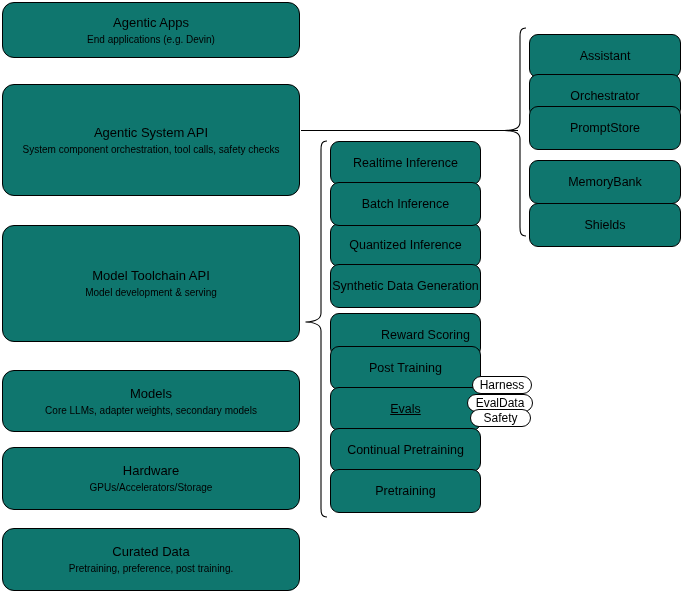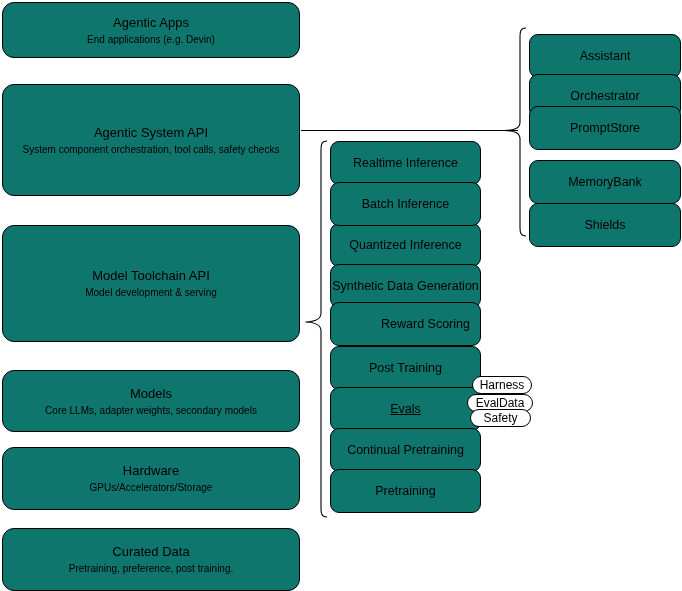--- a/index.html
+++ b/index.html
@@ -158,21 +158,21 @@
   </div>
   <div class="box item-box mid-box" style="top:223px;">
     <div class="title">Quantized Inference</div>
   </div>
   <div class="box item-box mid-box" style="top:182px;">
     <div class="title">Batch Inference</div>
   </div>
   <div class="box item-box mid-box" style="top:264px;">
     <div class="title">Synthetic Data Generation</div>
   </div>
-  <div class="box item-box mid-box" style="top:302px;padding-left:40px;">
+  <div class="box item-box mid-box" style="top:313px;padding-left:40px;">
     <div class="title">Reward Scoring</div>
   </div>
   <div class="box item-box mid-box" style="top:346px;">
     <div class="title">Post Training</div>
   </div>
   <div class="box item-box mid-box" style="top:387px;text-decoration:underline;">
     <div class="title">Evals</div>
   </div>
   <div class="box item-box mid-box" style="top:428px;">
     <div class="title">Continual Pretraining</div>

